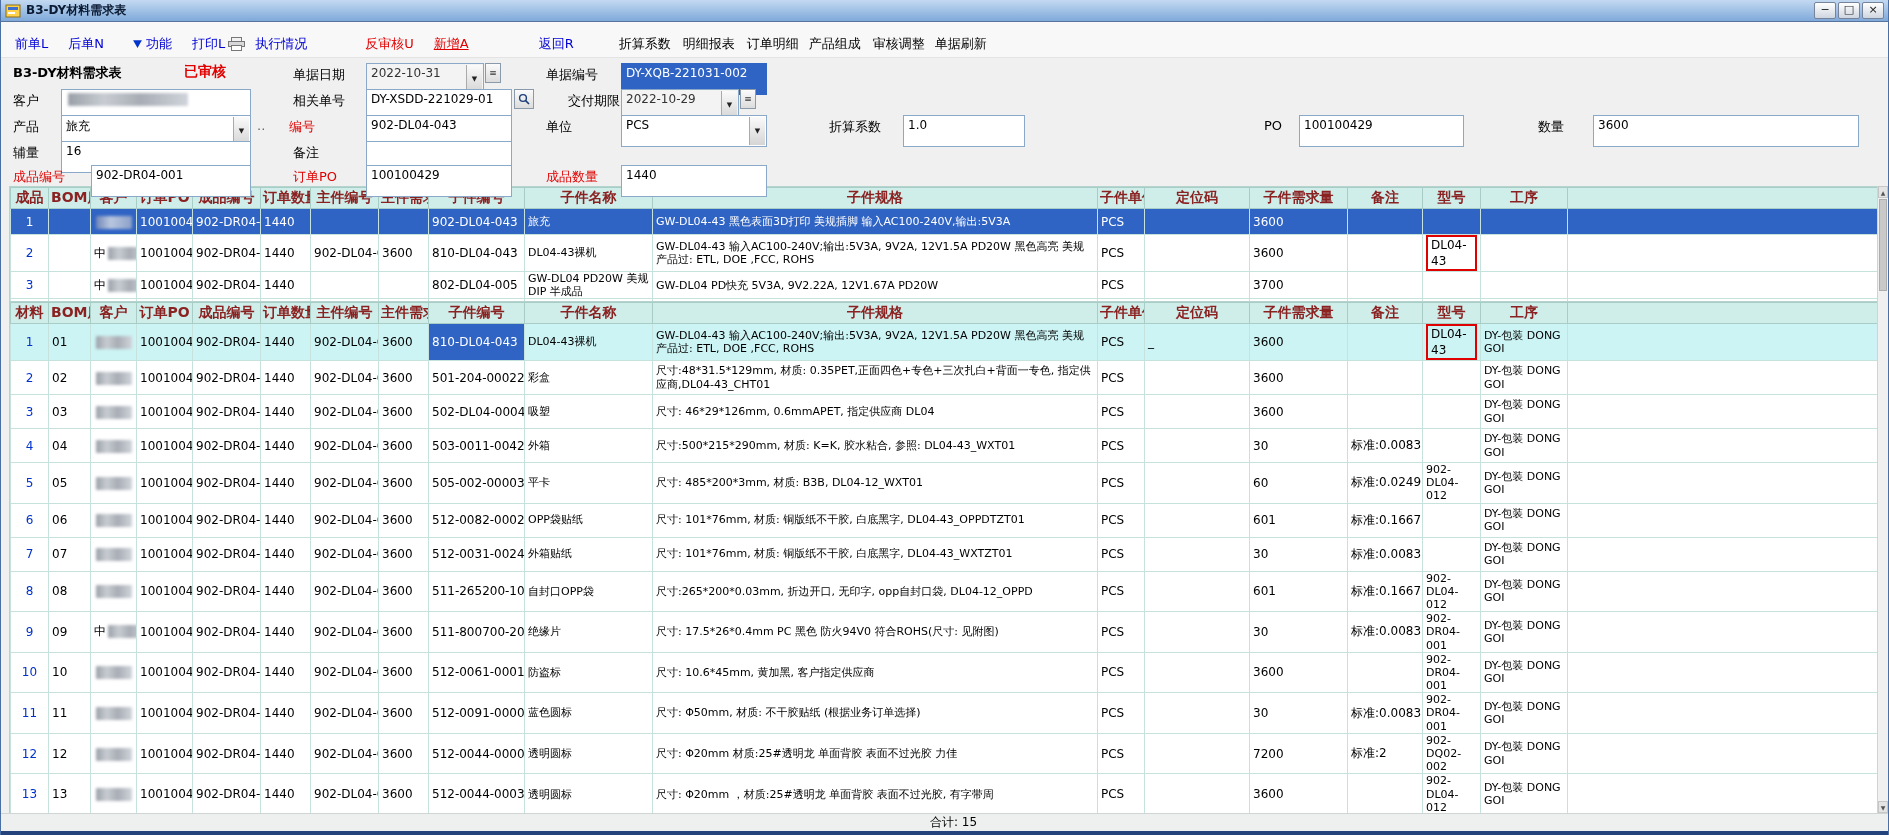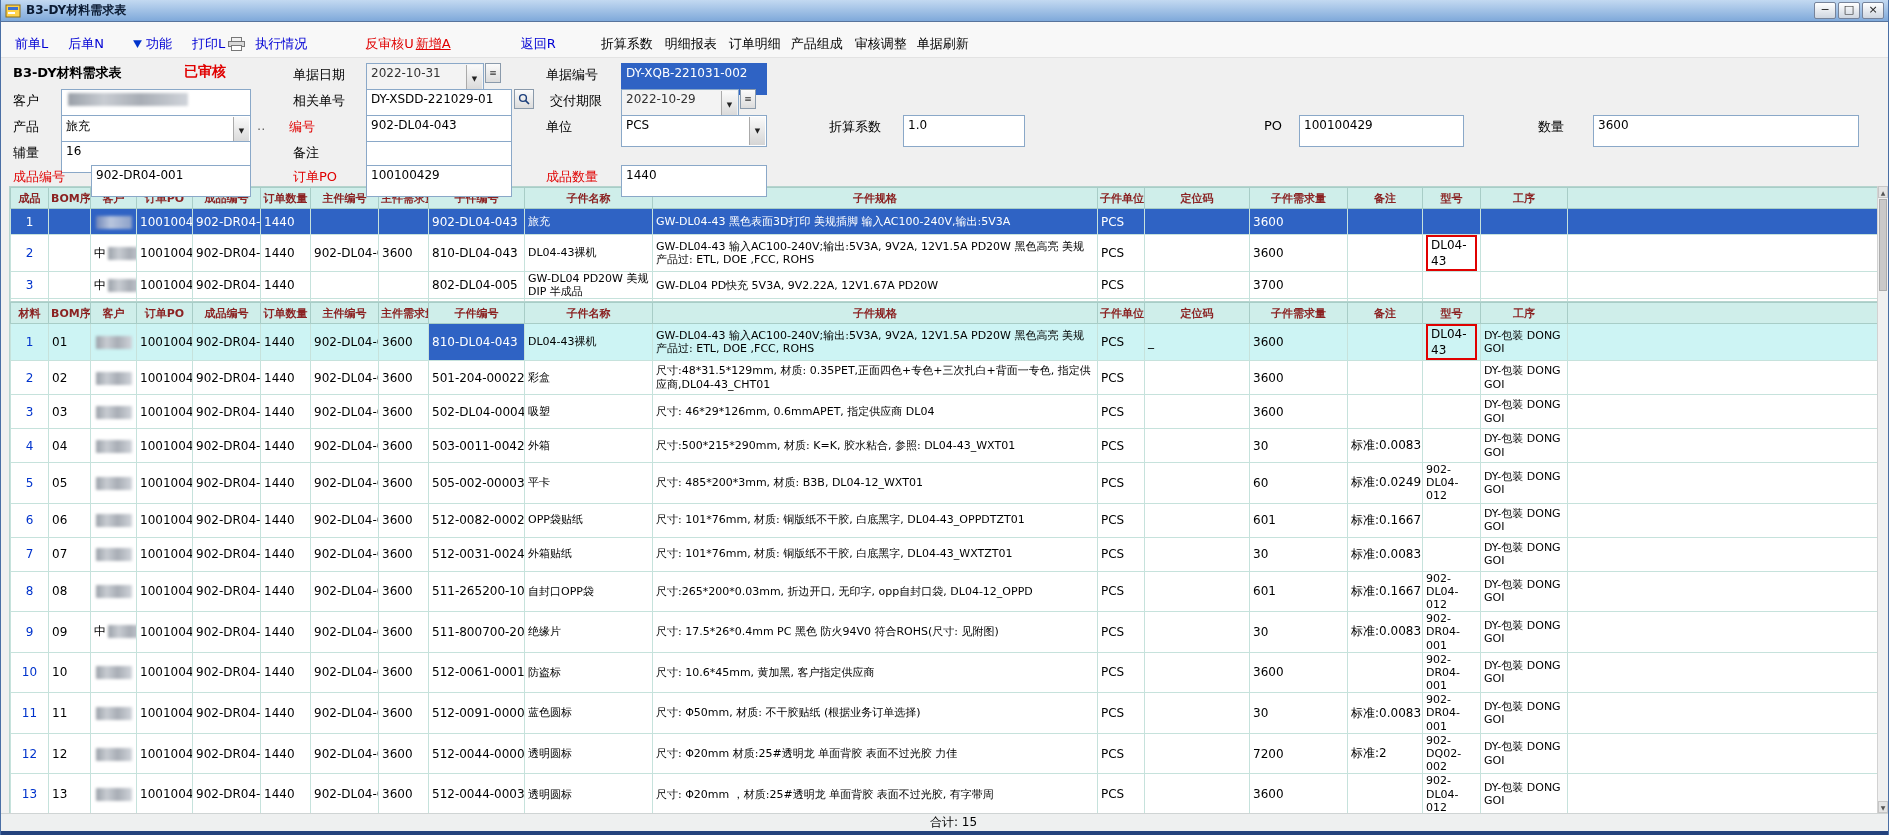--- a/index.html
+++ b/index.html
@@ -32,21 +32,21 @@
   .fi.gray{background:#f3f3f3;color:#333;}
   .fi.sel{background:#2f63c4;color:#fff;border-color:#2f63c4;}
   .fi.combo{padding-right:20px;}
   .cbtn{position:absolute;top:1px;right:1px;bottom:1px;width:16px;background:linear-gradient(#fafafa,#d5d5d5);border-left:1px solid #aaa;font-size:7px;display:flex;align-items:center;justify-content:center;color:#222;cursor:pointer;}
   .sq-btn{position:absolute;background:linear-gradient(#fbfbfb,#dcdcdc);border:1px solid #8a9aab;display:flex;align-items:center;justify-content:center;cursor:pointer;font-size:9px;color:#333;}
   
   .gridwrap{margin-left:8px;width:1870px;overflow:hidden;background:#fff;border:1px solid #b6d4ce;border-bottom:none;}
   #t1wrap{height:115px;}
   #t2wrap{height:512px;}
   table.grid{border-collapse:collapse;table-layout:fixed;width:1870px;}
-  .grid th{background:#cfeeea;color:#8b2222;font-weight:bold;font-size:11px;height:21px;border:1px solid #a8cdc7;padding:0 2px;overflow:hidden;white-space:nowrap;}
+  .grid th{background:#cfeeea;color:#8b2222;font-weight:bold;font-size:14px;height:21px;border:1px solid #a8cdc7;padding:0 2px;overflow:hidden;white-space:nowrap;}
   .grid td{border:1px solid #c6e2dc;font-size:12px;padding:0 3px;overflow:hidden;vertical-align:middle;background:#fff;color:#000;white-space:nowrap;}
   .grid td.wrap{font-size:11px;line-height:1.2;white-space:normal;}
   #grid1 tbody tr{height:26px;}
   #grid2 tbody tr{height:34px;}
   #grid2 tbody tr:first-child{height:36px;}
   td.rownum{color:#0033cc;text-align:center;}
   tr.selected td{background:#2f63c4;color:#fff;}
   tr.selected td.rownum{color:#fff;}
   tr.current td{background:#cdf4f4;}
   td.cellsel{background:#2f63c4 !important;color:#fff !important;}
@@ -105,21 +105,21 @@
           <rect x="3.5" y="8.5" width="10" height="5" fill="#fff" stroke="#777"></rect>
         </svg>
       </span>
     </span>
     <span class="tb-item blue" style="margin-left: 10px;">
       <span>执行情况</span>
     </span>
     <span class="tb-item red" style="margin-left: 58px;">
       <span>反审核U</span>
     </span>
-    <span class="tb-item red" style="margin-left: 2px; text-decoration: underline;">
+    <span class="tb-item red" style="margin-left: 20px; text-decoration: underline;">
       <span>新增A</span>
     </span>
     <span class="tb-item blue" style="margin-left: 70px; justify-content: center;">
       <span>返回R</span>
     </span>
     <span class="tb-item black" style="margin-left: 45px;">
       <span>折算系数</span>
     </span>
     <span class="tb-item black" style="margin-left: 12px;">
       <span>明细报表</span>
@@ -162,21 +162,21 @@
     <span>DY-XSDD-221029-01</span>
   </div>
   <div class="sq-btn" style="left:513px;top:31px;width:20px;height:20px;">
     <span class="icn">
       <svg width="12" height="12" viewBox="0 0 12 12">
           <circle cx="5" cy="5" r="3.4" fill="none" stroke="#1a3d7a" stroke-width="1.4"></circle>
           <line x1="7.6" y1="7.6" x2="11" y2="11" stroke="#1a3d7a" stroke-width="1.6"></line>
         </svg>
     </span>
   </div>
-  <span class="fl" style="left:549px;top:34px;">交付期限</span>
+  <span class="fl" style="left:567px;top:34px;">交付期限</span>
   <div class="fi gray combo" style="left:620px;top:31px;width:118px;">
     <span>2022-10-29</span>
     <span class="cbtn">▼</span>
   </div>
   <div class="sq-btn" style="left:739px;top:31px;width:16px;height:20px;">≡</div>
 
   <span class="fl" style="left:12px;top:60px;">产品</span>
   <div class="fi combo" style="left:60px;top:57px;width:190px;">
     <span>旅充</span>
     <span class="cbtn">▼</span>

